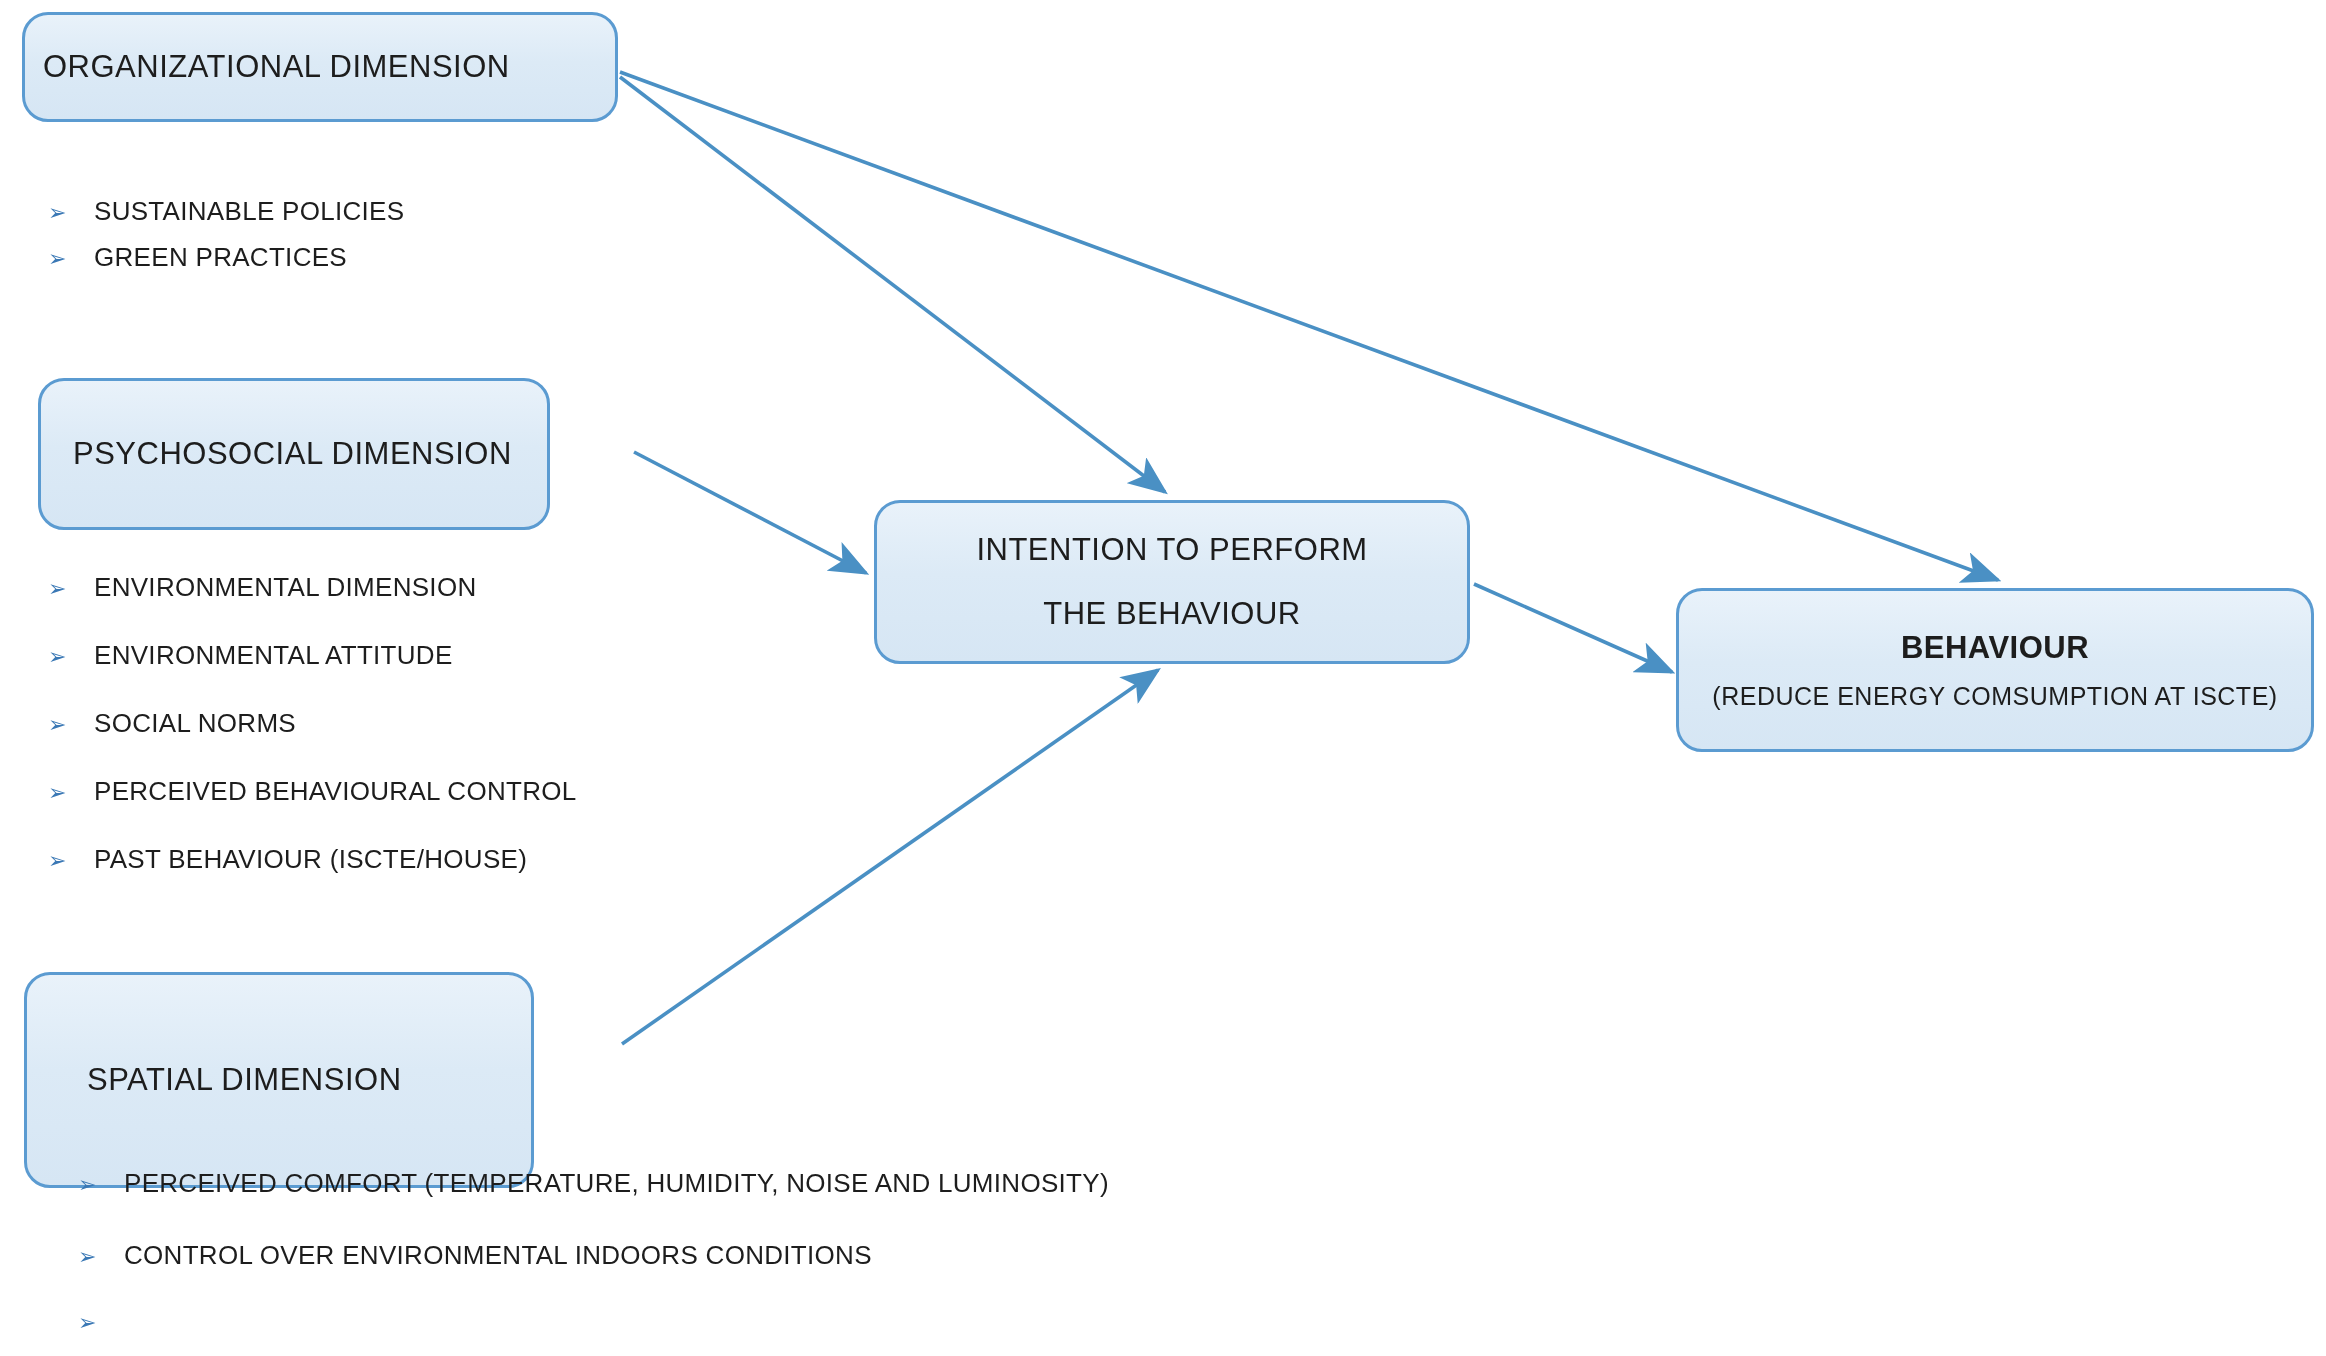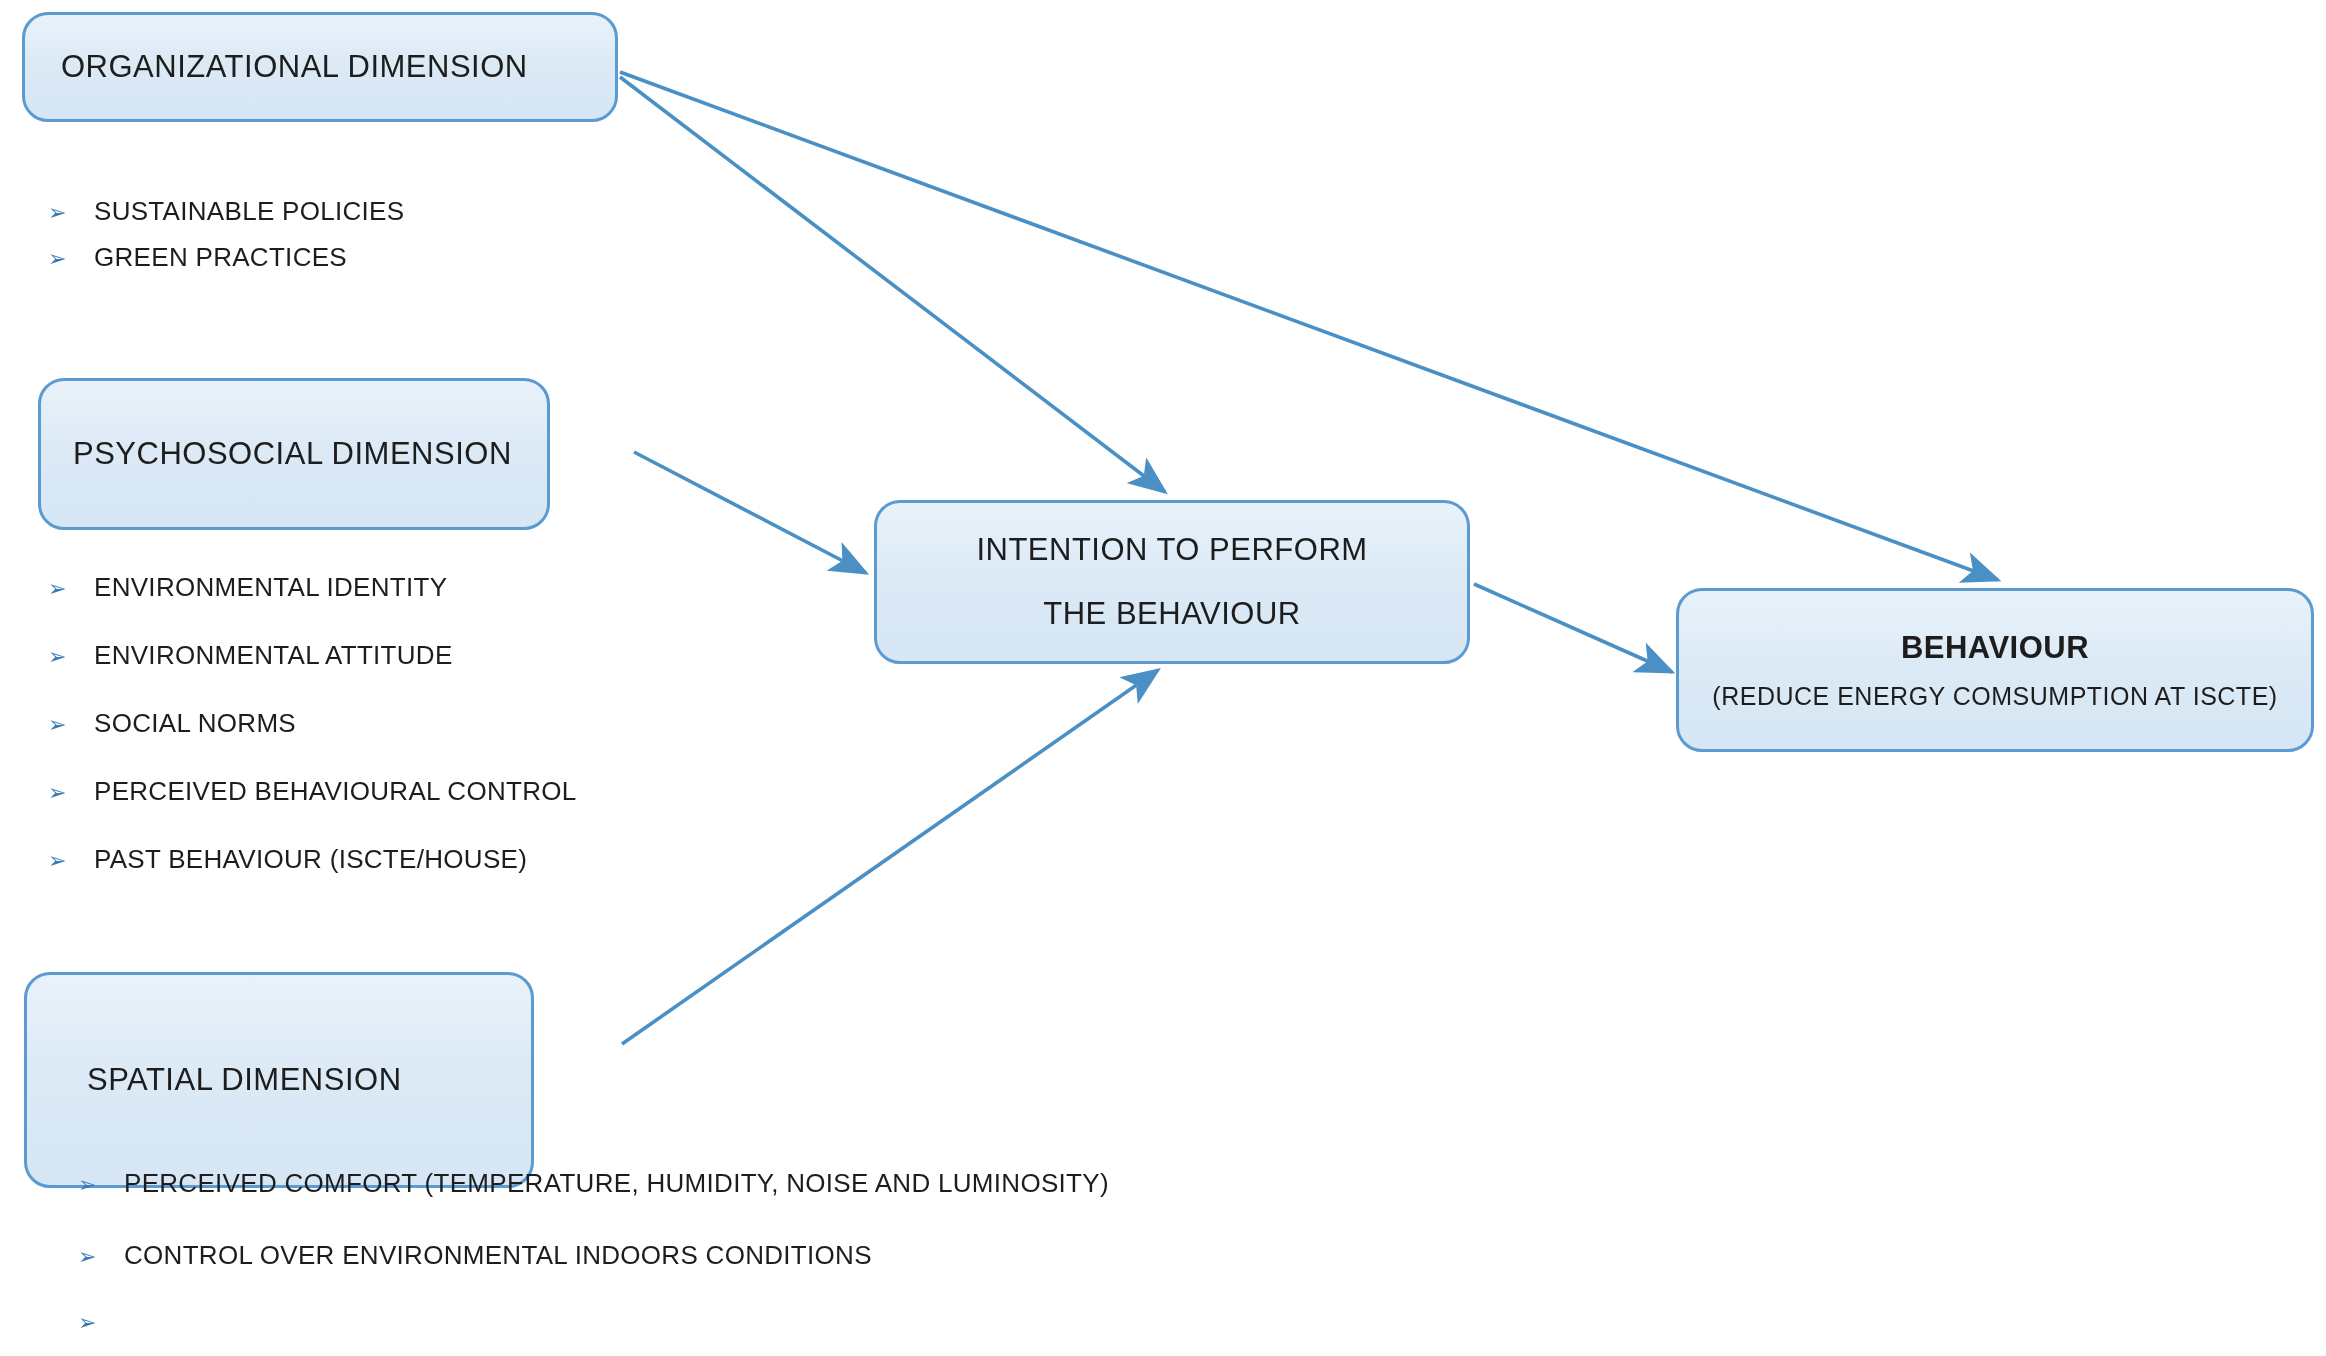--- a/index.html
+++ b/index.html
@@ -42,21 +42,21 @@
   .node .line2 {
     display: block;
     text-align: center;
     white-space: nowrap;
   }
 
   
   #node-organizational {
     left: 22px; top: 12px; width: 596px; height: 110px;
     align-items: flex-start;
-    padding-left: 36px;
+    padding-left: 18px;
   }
   #node-organizational .line1 { font-size: 31px; }
 
   #node-psychosocial {
     left: 38px; top: 378px; width: 512px; height: 152px;
     align-items: flex-start;
     padding-left: 32px;
   }
   #node-psychosocial .line1 { font-size: 31px; }
 
@@ -166,21 +166,21 @@
       </div>
       <div class="bullet-row">
         <span class="bullet-marker">➢</span>
         <span class="bullet-text">GREEN PRACTICES</span>
       </div>
     </div>
 
   <div class="bullets" id="bullets-psychosocial">
       <div class="bullet-row">
         <span class="bullet-marker">➢</span>
-        <span class="bullet-text">ENVIRONMENTAL IDENTITY</span>
+        <span class="bullet-text">ENVIRONMENTAL DIMENSION</span>
       </div>
       <div class="bullet-row">
         <span class="bullet-marker">➢</span>
         <span class="bullet-text">ENVIRONMENTAL ATTITUDE</span>
       </div>
       <div class="bullet-row">
         <span class="bullet-marker">➢</span>
         <span class="bullet-text">SOCIAL NORMS</span>
       </div>
       <div class="bullet-row">

